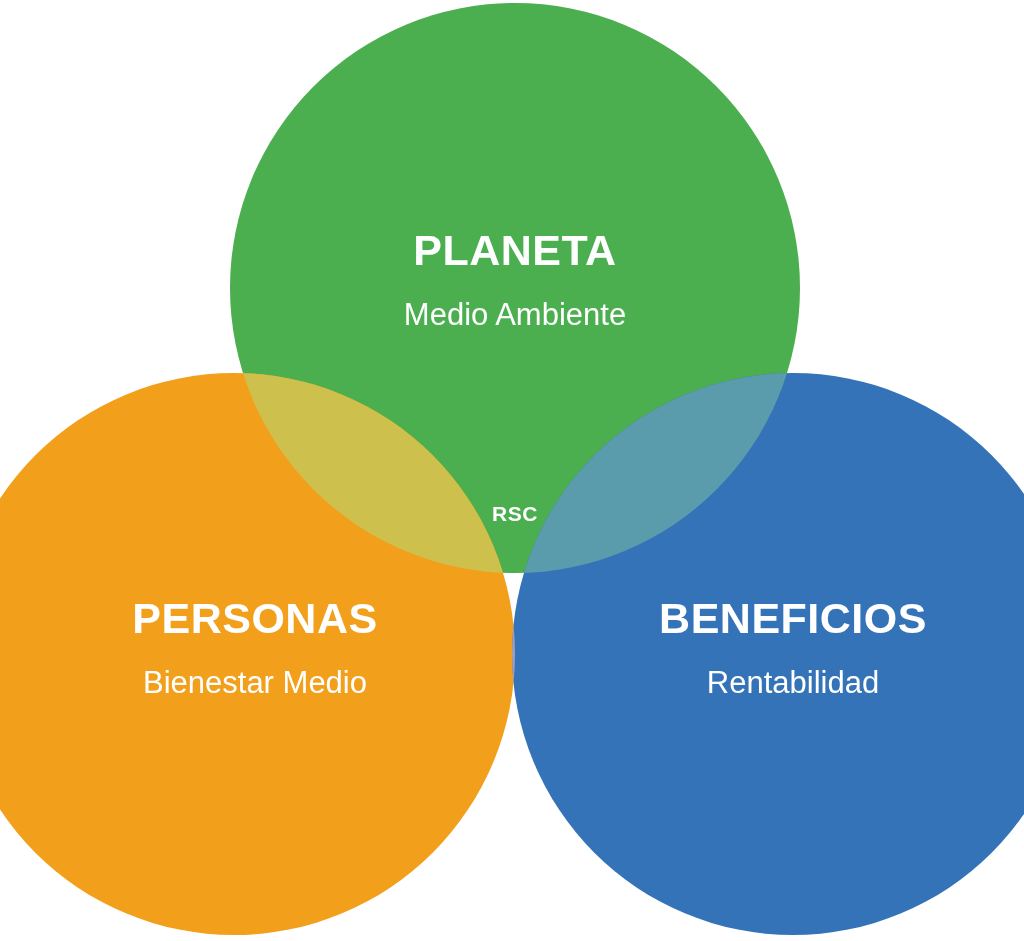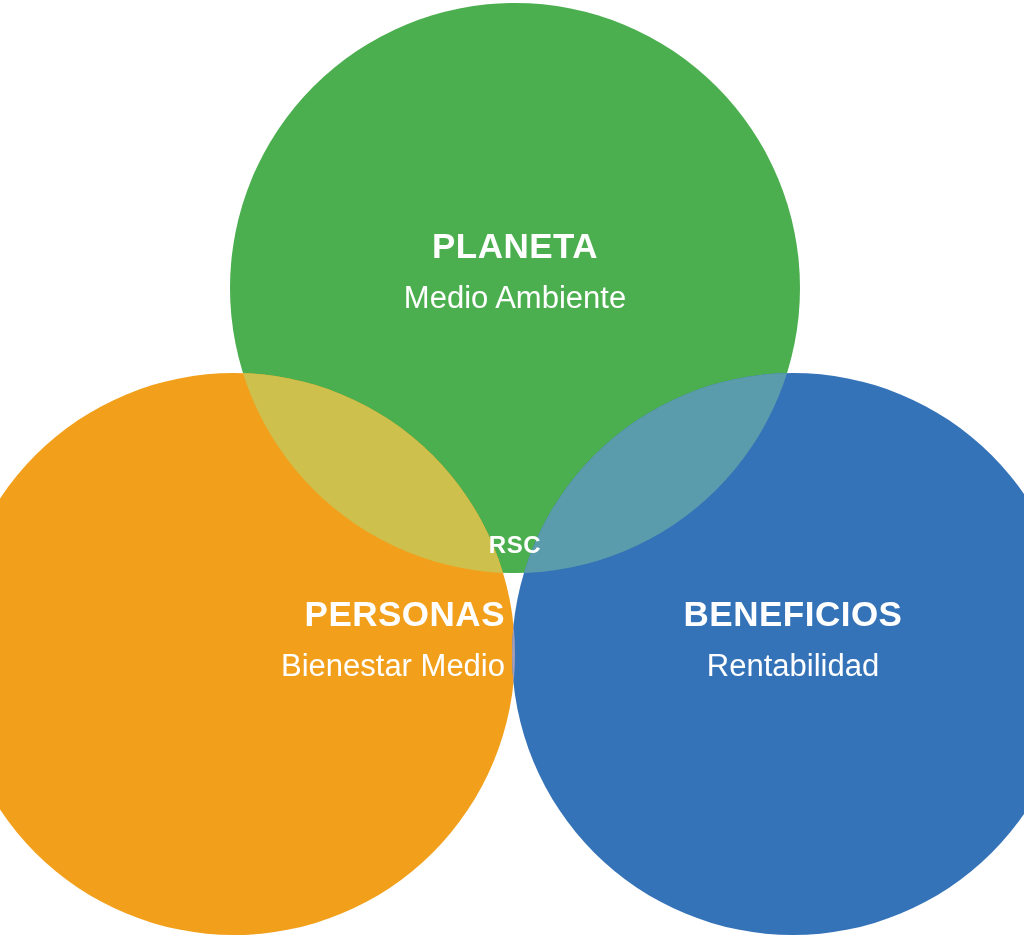--- a/index.html
+++ b/index.html
@@ -35,48 +35,48 @@
   
   .label-block {
     position: absolute;
     text-align: center;
     color: #ffffff;
     pointer-events: none;
     -webkit-user-select: none;
     user-select: none;
   }
   .label-title {
-    font-size: 35px;
+    font-size: 43px;
     font-weight: 700;
     letter-spacing: 0.5px;
     line-height: 1.04;
     white-space: nowrap;
     color: #ffffff;
   }
   .label-sub {
     font-size: 31px;
     font-weight: 400;
     line-height: 1.2;
     white-space: nowrap;
-    margin-top: 15px;
+    margin-top: 23px;
     color: #ffffff;
   }
 
   #label-planeta  { left: 265px; top: 228px; width: 500px; }
-  #label-personas { left:   5px; top: 596px; width: 500px; text-align: right; }
+  #label-personas { left:   5px; top: 596px; width: 500px; }
   #label-beneficios { left: 543px; top: 596px; width: 500px; }
 
   #label-rsc {
     position: absolute;
     left: 455px;
-    top: 533px;
+    top: 503px;
     width: 120px;
     text-align: center;
     color: #ffffff;
-    font-size: 24px;
+    font-size: 21px;
     font-weight: 700;
     letter-spacing: 0.6px;
     line-height: 1;
     pointer-events: none;
     -webkit-user-select: none;
     user-select: none;
   }
 </style>
 </head>
 <body>

